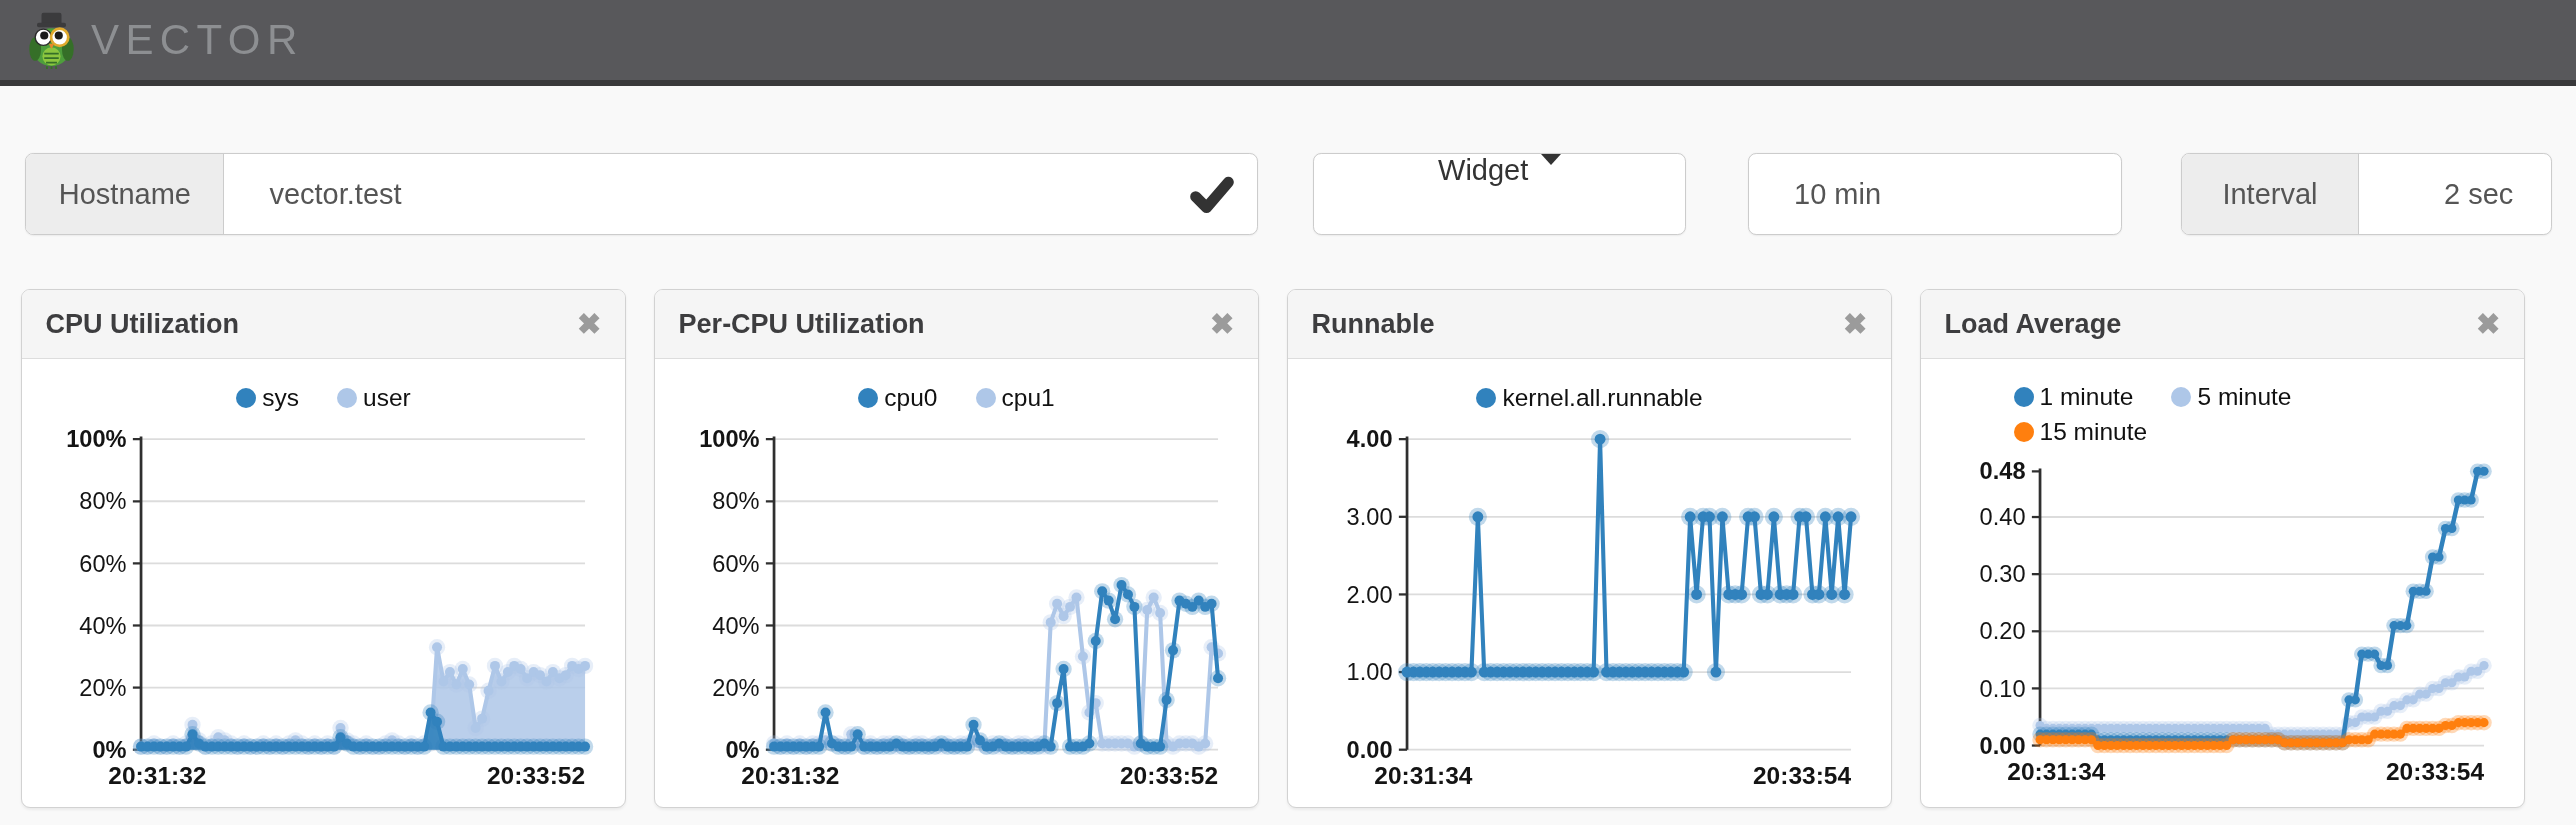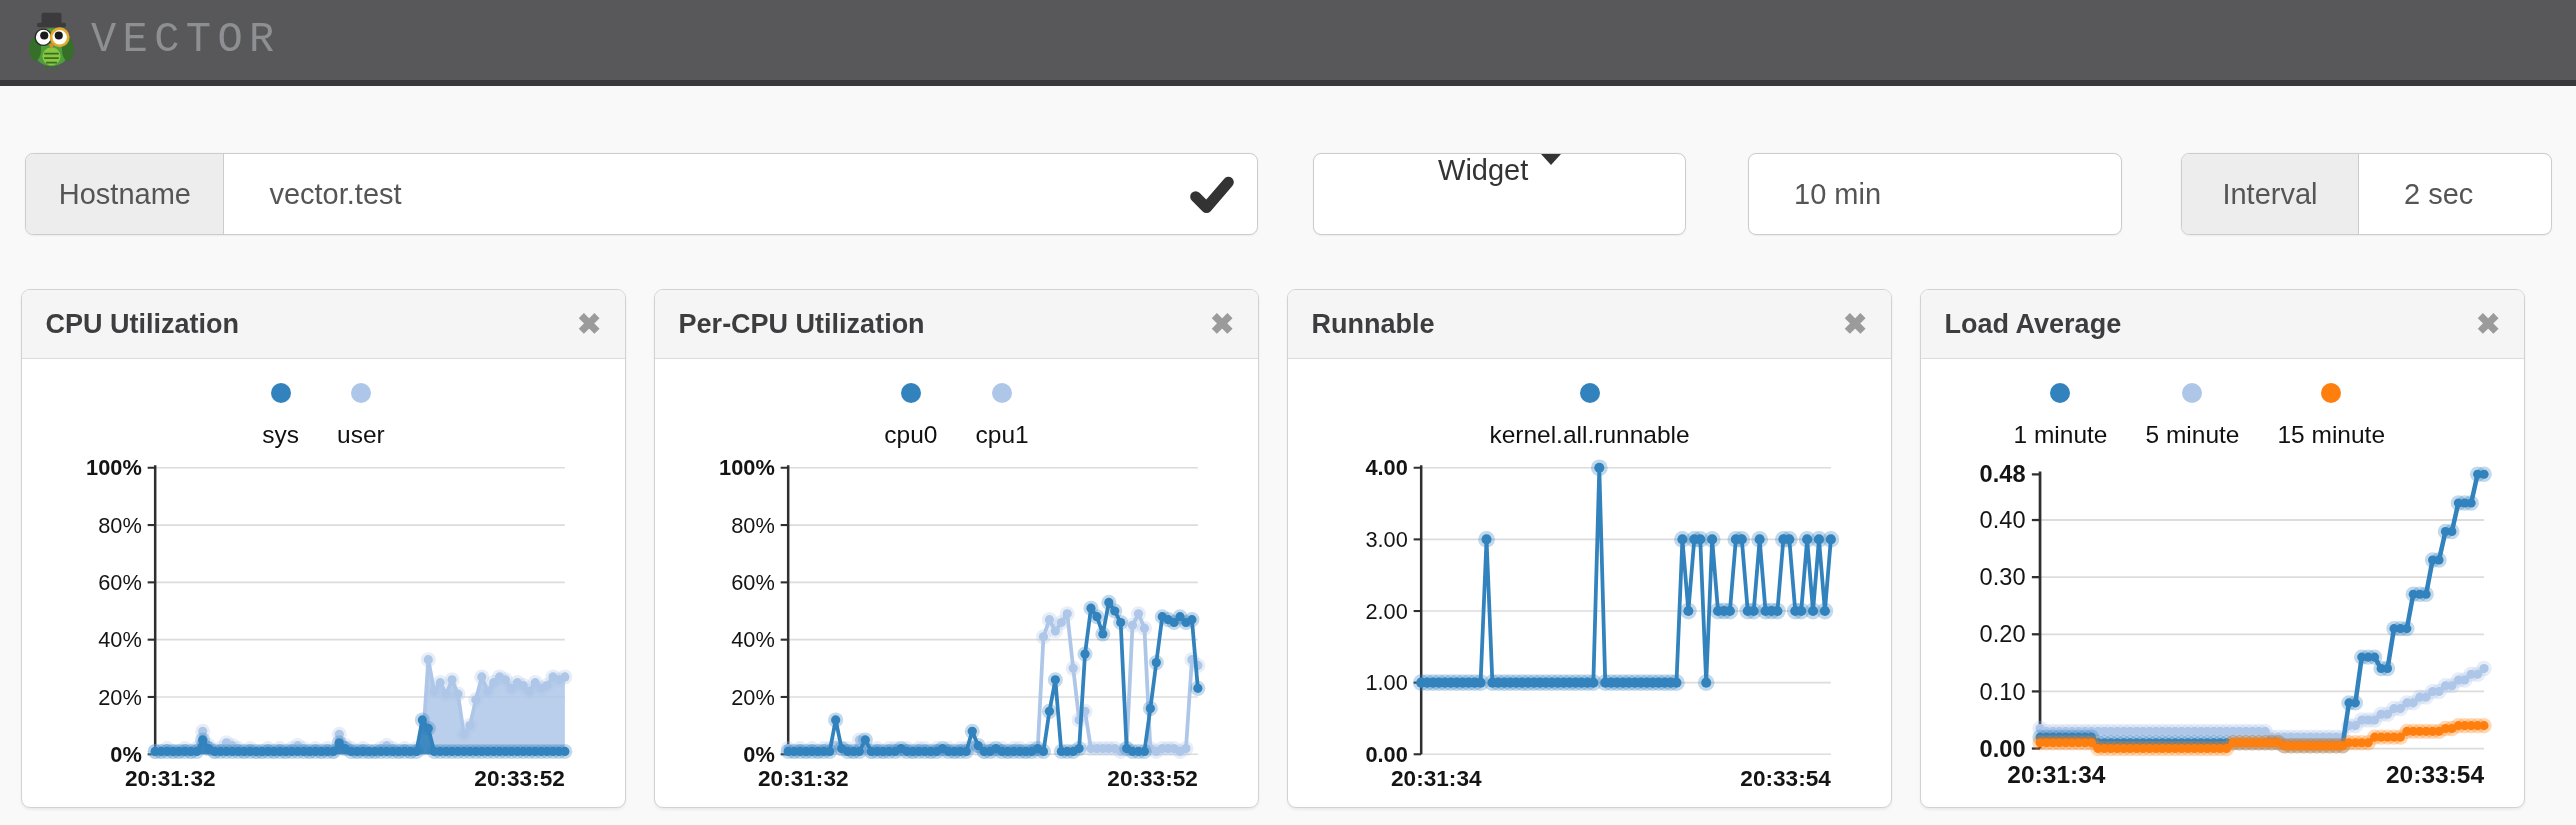--- a/index.html
+++ b/index.html
@@ -1,18 +1,18 @@
 <!DOCTYPE html>
 <html style="font-size:14.5px"><head>
 <meta charset="utf-8">
 <style>
   html,body{margin:0;padding:0;width:2576px;height:826px;overflow:hidden;
     background:#f9f9f9;font-family:"Liberation Sans",sans-serif;}
   
-  .navbar{position:absolute;left:0;top:0;width:2576px;height:80px;background:#58585b;font-family:Liberation Mono, monospace;}
+  .navbar{position:absolute;left:0;top:0;width:2576px;height:80px;background:#58585b;}
   .navbar-underline{position:absolute;left:0;top:80px;width:2576px;height:6.4px;background:#39393b;}
   .logo{position:absolute;left:25.4px;top:11px;}
   .brand{position:absolute;left:91px;top:16.3px;font-size:42px;letter-spacing:6.4px;
     color:#8d8f92;font-weight:400;}
   
   .toolbar{position:absolute;left:0;top:116px;width:2576px;height:82px;}
   .tb-box{position:absolute;top:0;height:82px;background:#fff;border:1.8px solid #ccc;
     border-radius:8.2px;box-sizing:border-box;box-shadow:0 0.9px 1.8px rgba(0,0,0,0.06);
     display:flex;align-items:stretch;overflow:hidden;margin-top:37px;}
   .tb-addon{background:#ededed;border-right:1.8px solid #ccc;display:flex;align-items:center;
@@ -20,35 +20,35 @@
   .tb-value{display:flex;align-items:center;color:#555;font-size:29px;padding-left:45px;flex:1;}
   .hostname-group{left:25.4px;width:1233px;}
   .hostname-group .tb-addon{width:197px;}
   .check-wrap{position:absolute;right:23.6px;top:20px;width:44px;height:40px;}
   .widget-btn{left:1313px;width:373px;cursor:pointer;align-items:flex-start;justify-content:center;
     display:flex;color:#333;font-size:29px;}
   .caret{display:inline-block;width:0;height:0;border-left:10px solid transparent;
     border-right:10px solid transparent;border-top:11.8px solid #333;margin-left:12.7px;}
   .window-group{left:1748px;width:374px;}
   .window-group .tb-addon{width:169px;}
-  .interval-group{left:2181px;width:371px;}
+  .interval-group{left:2181px;width:371px;gap:40px;}
   .interval-group .tb-addon{width:176px;}
   
   .panels{position:absolute;left:21px;top:289px;display:flex;gap:28px;}
   .panel{width:605px;height:519px;background:#fff;border:1.8px solid #d2d2d2;border-radius:9px;
     box-sizing:border-box;box-shadow:0 1.8px 2.7px rgba(0,0,0,0.06);overflow:hidden;}
   .panel-header{height:69px;background:#f5f5f5;border-bottom:1.8px solid #ddd;
     display:flex;align-items:center;padding:0 23.6px;box-sizing:border-box;}
   .panel-title{font-size:27px;font-weight:700;color:#3d3d3f;flex:1;}
   .panel-close{font-size:29px;font-weight:700;color:#9b9b9b;cursor:pointer;line-height:1;}
   .panel-body{height:447px;padding-top:23.6px;box-sizing:border-box;display:flex;
     flex-direction:column;align-items:center;}
   .legend{display:flex;flex-wrap:wrap;justify-content:flex-start;column-gap:38px;row-gap:7.3px;
     margin-bottom:7.3px;min-height:31px;align-items:center;}
-  .legend-item{display:flex;align-items:center;gap:18px;cursor:pointer;flex-direction:column;}
+  .legend-item{display:flex;align-items:center;gap:6px;cursor:pointer;}
   .legend-dot{width:20px;height:20px;border-radius:50%;display:inline-block;}
   .legend-label{font-size:24.5px;color:#111;}
   svg.chart{display:block;}
   svg.chart text{font-family:"Liberation Sans",sans-serif;}
   .tick{font-size:26px;fill:#141414;}
   .tick.b{font-weight:700;}
   .xlab{font-size:27px;font-weight:700;fill:#141414;}
 </style>
 </head>
 <body>

